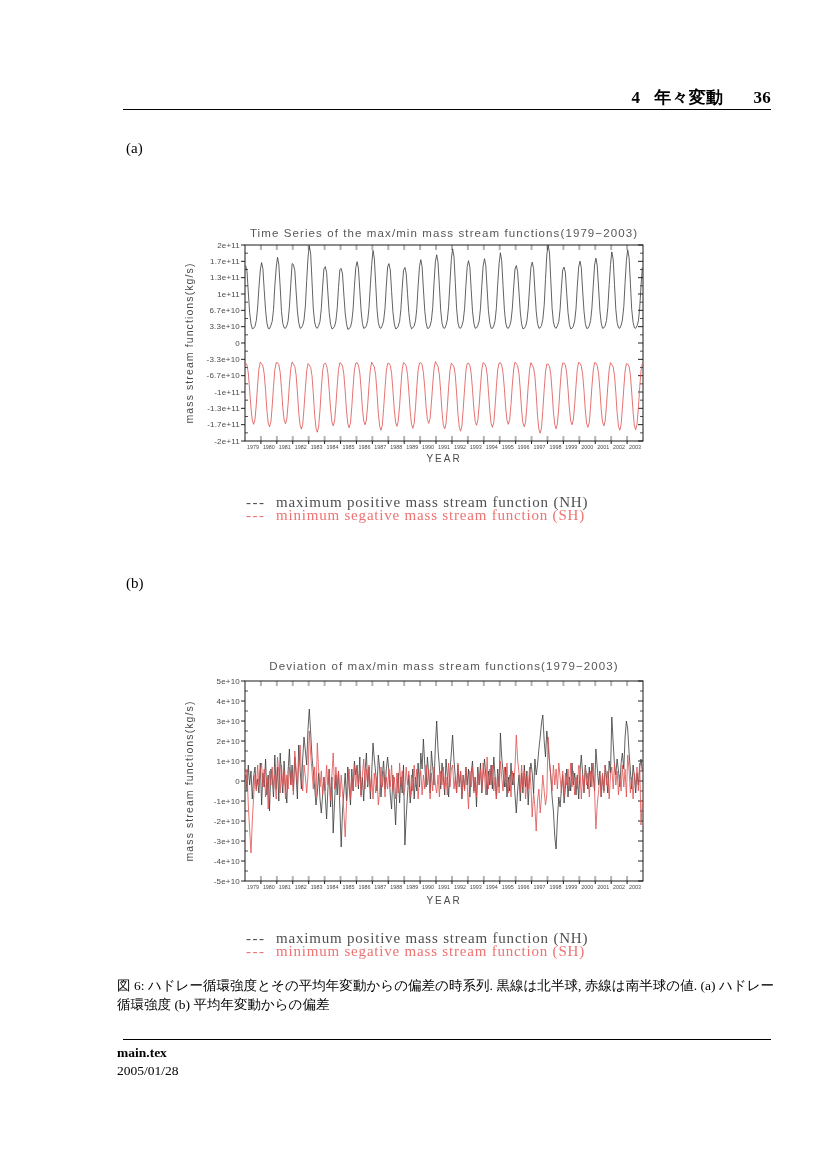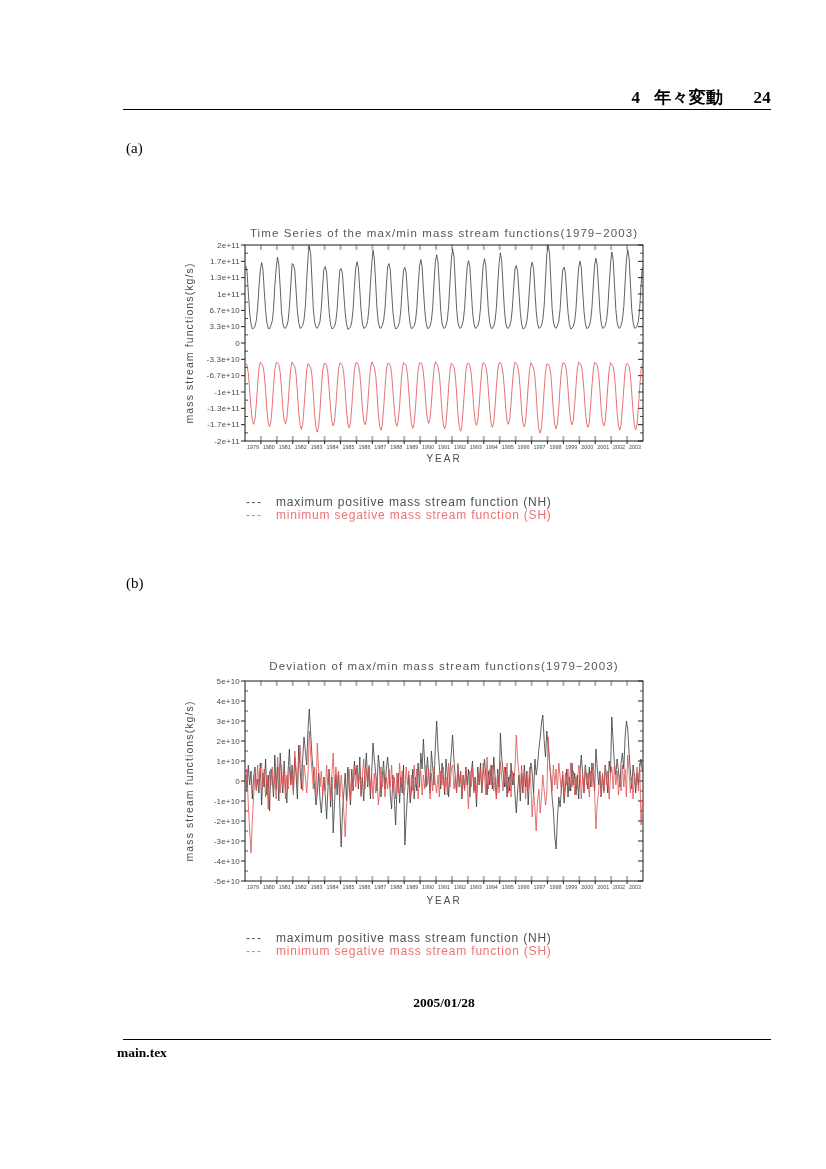--- a/index.html
+++ b/index.html
@@ -7,56 +7,56 @@
         font-family:"Liberation Serif",serif;color:#000;overflow:hidden;}
 
   
   .header-line{position:absolute;left:123px;top:109px;width:648px;height:1.4px;background:#000;}
   .header-text{position:absolute;left:117px;top:86px;width:654px;text-align:right;
                font-weight:bold;font-size:17px;letter-spacing:0.3px;}
   .header-text .secnum{margin-right:14px;}
   .header-text .pagenum{margin-left:30px;}
   .footer-line{position:absolute;left:123px;top:1039px;width:648px;height:1.2px;background:#000;}
   .footer-left{position:absolute;left:117px;top:1045px;font-size:13.5px;font-weight:bold;}
-  .footer-right{position:absolute;left:117px;top:995px;width:654px;text-align:center;font-size:13.5px;font-weight:bold;}
+  .footer-right{position:absolute;left:117px;top:1063px;width:654px;text-align:left;font-size:13.5px;}
 
   
   .panel-label{position:absolute;font-size:15px;}
   .panel-a{left:126px;top:140px;}
   .panel-b{left:126px;top:575px;}
 
   
   svg.chart{position:absolute;overflow:visible;}
   .chart-a{left:180px;top:222px;}
   .chart-b{left:180px;top:655px;}
   .ctitle{font-family:"Liberation Sans",sans-serif;font-size:11.5px;letter-spacing:1.1px;fill:#565656;}
   .ylab{font-family:"Liberation Sans",sans-serif;font-size:8px;letter-spacing:0.2px;fill:#4a4a4a;}
   .yrlab{font-family:"Liberation Sans",sans-serif;font-size:5.4px;fill:#4a4a4a;}
   .xtitle{font-family:"Liberation Sans",sans-serif;font-size:10px;letter-spacing:2px;fill:#4a4a4a;}
   .ytitle{font-family:"Liberation Sans",sans-serif;font-size:10.5px;letter-spacing:1.1px;fill:#4a4a4a;}
 
   
-  .legend{position:absolute;font-family:Liberation Sans, sans-serif;font-size:12px;
+  .legend{position:absolute;font-family:Liberation Serif, serif;font-size:15px;
           letter-spacing:0.8px;line-height:13px;}
   .legend-a{left:246px;top:496px;}
   .legend-b{left:246px;top:932px;}
   .legmark{display:inline-block;width:30px;letter-spacing:1.5px;}
   .leglabel{display:inline-block;}
 
   
   .caption{position:absolute;left:117px;top:976px;width:657px;font-size:13.5px;line-height:19px;
            text-align:justify;}
 </style>
 </head>
 <body>
 
 <div class="page">
 
   <div class="header-text">
-    <span class="secnum">4</span><span>年々変動</span><span class="pagenum">24</span>
+    <span class="secnum">4</span><span>年々変動</span><span class="pagenum">36</span>
   </div>
   <div class="header-line"></div>
 
   <div class="panel-label panel-a">(a)</div>
 
   <svg class="chart chart-a" width="490" height="248">
       <text x="264" y="15" text-anchor="middle" class="ctitle">Time Series of the max/min mass stream functions(1979−2003)</text>
       <text x="60" y="25.6" text-anchor="end" class="ylab">2e+11</text>
       <line x1="61" y1="23" x2="65" y2="23" stroke="#222" stroke-width="1"></line>
       <line x1="463" y1="23" x2="458" y2="23" stroke="#222" stroke-width="1"></line>
@@ -396,18 +396,19 @@
 
   <div class="legend legend-b">
     <div>
       <span class="legmark" style="color: rgb(79, 79, 79);">---</span><span class="leglabel" style="color: rgb(79, 79, 79);">maximum positive mass stream function (NH)</span>
     </div>
     <div>
       <span class="legmark" style="color: rgb(238, 114, 114);">---</span><span class="leglabel" style="color: rgb(238, 114, 114);">minimum segative mass stream function (SH)</span>
     </div>
   </div>
 
+  <div class="caption">図 6: ハドレー循環強度とその平均年変動からの偏差の時系列. 黒線は北半球, 赤線は南半球の値. (a) ハドレー循環強度 (b) 平均年変動からの偏差</div>
 
   <div class="footer-line"></div>
   <div class="footer-left">main.tex</div>
   <div class="footer-right">2005/01/28</div>
 
 </div>
 
 </body></html>

